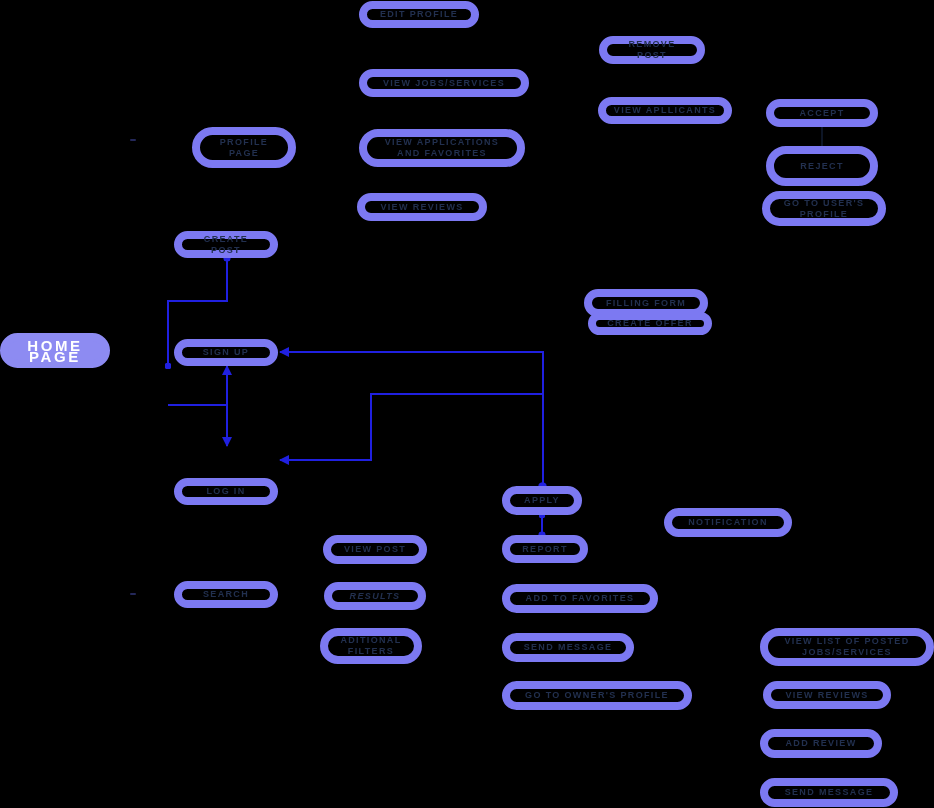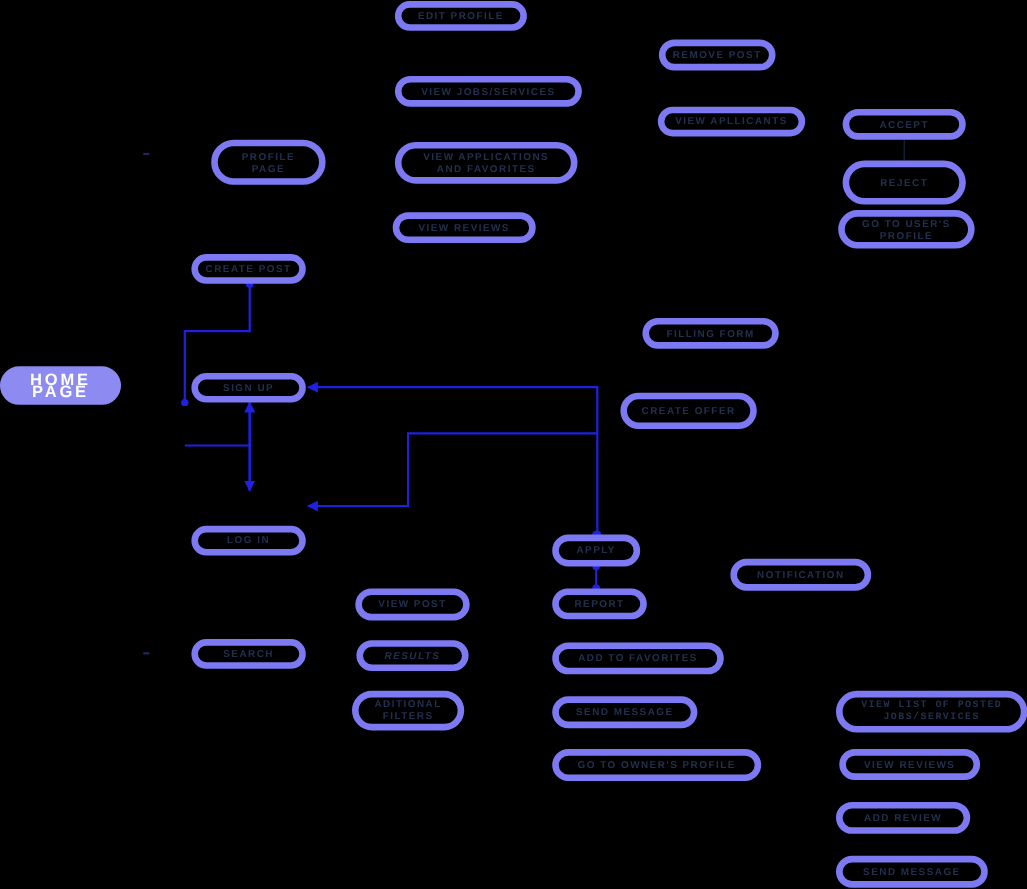--- a/index.html
+++ b/index.html
@@ -30,21 +30,21 @@
   }
   
   .node {
     position: absolute;
     z-index: 2;
     box-sizing: border-box;
     display: flex;
     align-items: center;
     justify-content: center;
     text-align: center;
-    border: 6px solid #8b5cf6;
+    border: 8px solid #8b5cf6;
     border-radius: 999px;
     background: transparent;
     color: #22304f;
     font-family: "Liberation Sans", sans-serif;
     font-weight: bold;
     font-size: 9px;
     letter-spacing: 1.35px;
     line-height: 11px;
     text-transform: uppercase;
     white-space: pre-line;
@@ -111,32 +111,32 @@
       <div class="node" style="left: 359px; top: 129px; width: 166px; height: 38px; border-color: rgb(124, 121, 242); color: rgb(34, 48, 79);">VIEW APPLICATIONS
 AND FAVORITES</div>
       <div class="node" style="left: 357px; top: 193px; width: 130px; height: 28px; border-color: rgb(124, 121, 242); color: rgb(34, 48, 79);">VIEW REVIEWS</div>
       <div class="node" style="left: 599px; top: 36px; width: 106px; height: 28px; border-color: rgb(124, 121, 242); color: rgb(34, 48, 79);">REMOVE POST</div>
       <div class="node" style="left: 598px; top: 97px; width: 134px; height: 27px; border-color: rgb(124, 121, 242); color: rgb(34, 48, 79);">VIEW APLLICANTS</div>
       <div class="node" style="left: 766px; top: 99px; width: 112px; height: 28px; border-color: rgb(124, 121, 242); color: rgb(34, 48, 79);">ACCEPT</div>
       <div class="node" style="left: 766px; top: 146px; width: 112px; height: 40px; border-color: rgb(124, 121, 242); color: rgb(34, 48, 79);">REJECT</div>
       <div class="node" style="left: 762px; top: 191px; width: 124px; height: 35px; border-color: rgb(124, 121, 242); color: rgb(34, 48, 79);">GO TO USER'S
 PROFILE</div>
       <div class="node" style="left: 584px; top: 267px; width: 124px; height: 28px; border-color: rgb(124, 121, 242); color: rgb(34, 48, 79); margin-top: 22px;">FILLING FORM</div>
-      <div class="node" style="left: 564px; top: 312px; width: 124px; height: 33px; border-color: rgb(124, 121, 242); color: rgb(34, 48, 79); margin-top: 45px;">CREATE OFFER</div>
+      <div class="node" style="left: 588px; top: 312px; width: 124px; height: 23px; border-color: rgb(124, 121, 242); color: rgb(34, 48, 79);">CREATE OFFER</div>
       <div class="node" style="left: 502px; top: 486px; width: 80px; height: 29px; border-color: rgb(124, 121, 242); color: rgb(34, 48, 79);">APPLY</div>
       <div class="node" style="left: 502px; top: 535px; width: 86px; height: 28px; border-color: rgb(124, 121, 242); color: rgb(34, 48, 79);">REPORT</div>
       <div class="node" style="left: 502px; top: 584px; width: 156px; height: 29px; border-color: rgb(124, 121, 242); color: rgb(34, 48, 79);">ADD TO FAVORITES</div>
       <div class="node" style="left: 502px; top: 633px; width: 132px; height: 29px; border-color: rgb(124, 121, 242); color: rgb(34, 48, 79);">SEND MESSAGE</div>
       <div class="node" style="left: 502px; top: 681px; width: 190px; height: 29px; border-color: rgb(124, 121, 242); color: rgb(34, 48, 79);">GO TO OWNER'S PROFILE</div>
       <div class="node" style="left: 664px; top: 508px; width: 128px; height: 29px; border-color: rgb(124, 121, 242); color: rgb(34, 48, 79);">NOTIFICATION</div>
       <div class="node" style="left: 323px; top: 535px; width: 104px; height: 29px; border-color: rgb(124, 121, 242); color: rgb(34, 48, 79);">VIEW POST</div>
       <div class="node" style="left: 324px; top: 582px; width: 102px; height: 28px; border-color: rgb(124, 121, 242); color: rgb(34, 48, 79); font-style: italic;">RESULTS</div>
       <div class="node" style="left: 320px; top: 628px; width: 102px; height: 36px; border-color: rgb(124, 121, 242); color: rgb(34, 48, 79);">ADITIONAL
 FILTERS</div>
-      <div class="node" style="left: 760px; top: 628px; width: 174px; height: 38px; border-color: rgb(124, 121, 242); color: rgb(34, 48, 79); font-family: Liberation Mono, monospace;">VIEW LIST OF POSTED
+      <div class="node" style="left: 760px; top: 628px; width: 174px; height: 38px; border-color: rgb(124, 121, 242); color: rgb(34, 48, 79);">VIEW LIST OF POSTED
 JOBS/SERVICES</div>
       <div class="node" style="left: 763px; top: 681px; width: 128px; height: 28px; border-color: rgb(124, 121, 242); color: rgb(34, 48, 79);">VIEW REVIEWS</div>
       <div class="node" style="left: 760px; top: 729px; width: 122px; height: 29px; border-color: rgb(124, 121, 242); color: rgb(34, 48, 79);">ADD REVIEW</div>
       <div class="node" style="left: 760px; top: 778px; width: 138px; height: 29px; border-color: rgb(124, 121, 242); color: rgb(34, 48, 79);">SEND MESSAGE</div>
     </div>
   <div id="stub-layer">
       <div class="stub" style="left: 130px; top: 139px;"></div>
       <div class="stub" style="left: 130px; top: 593px;"></div>
     </div>
 

